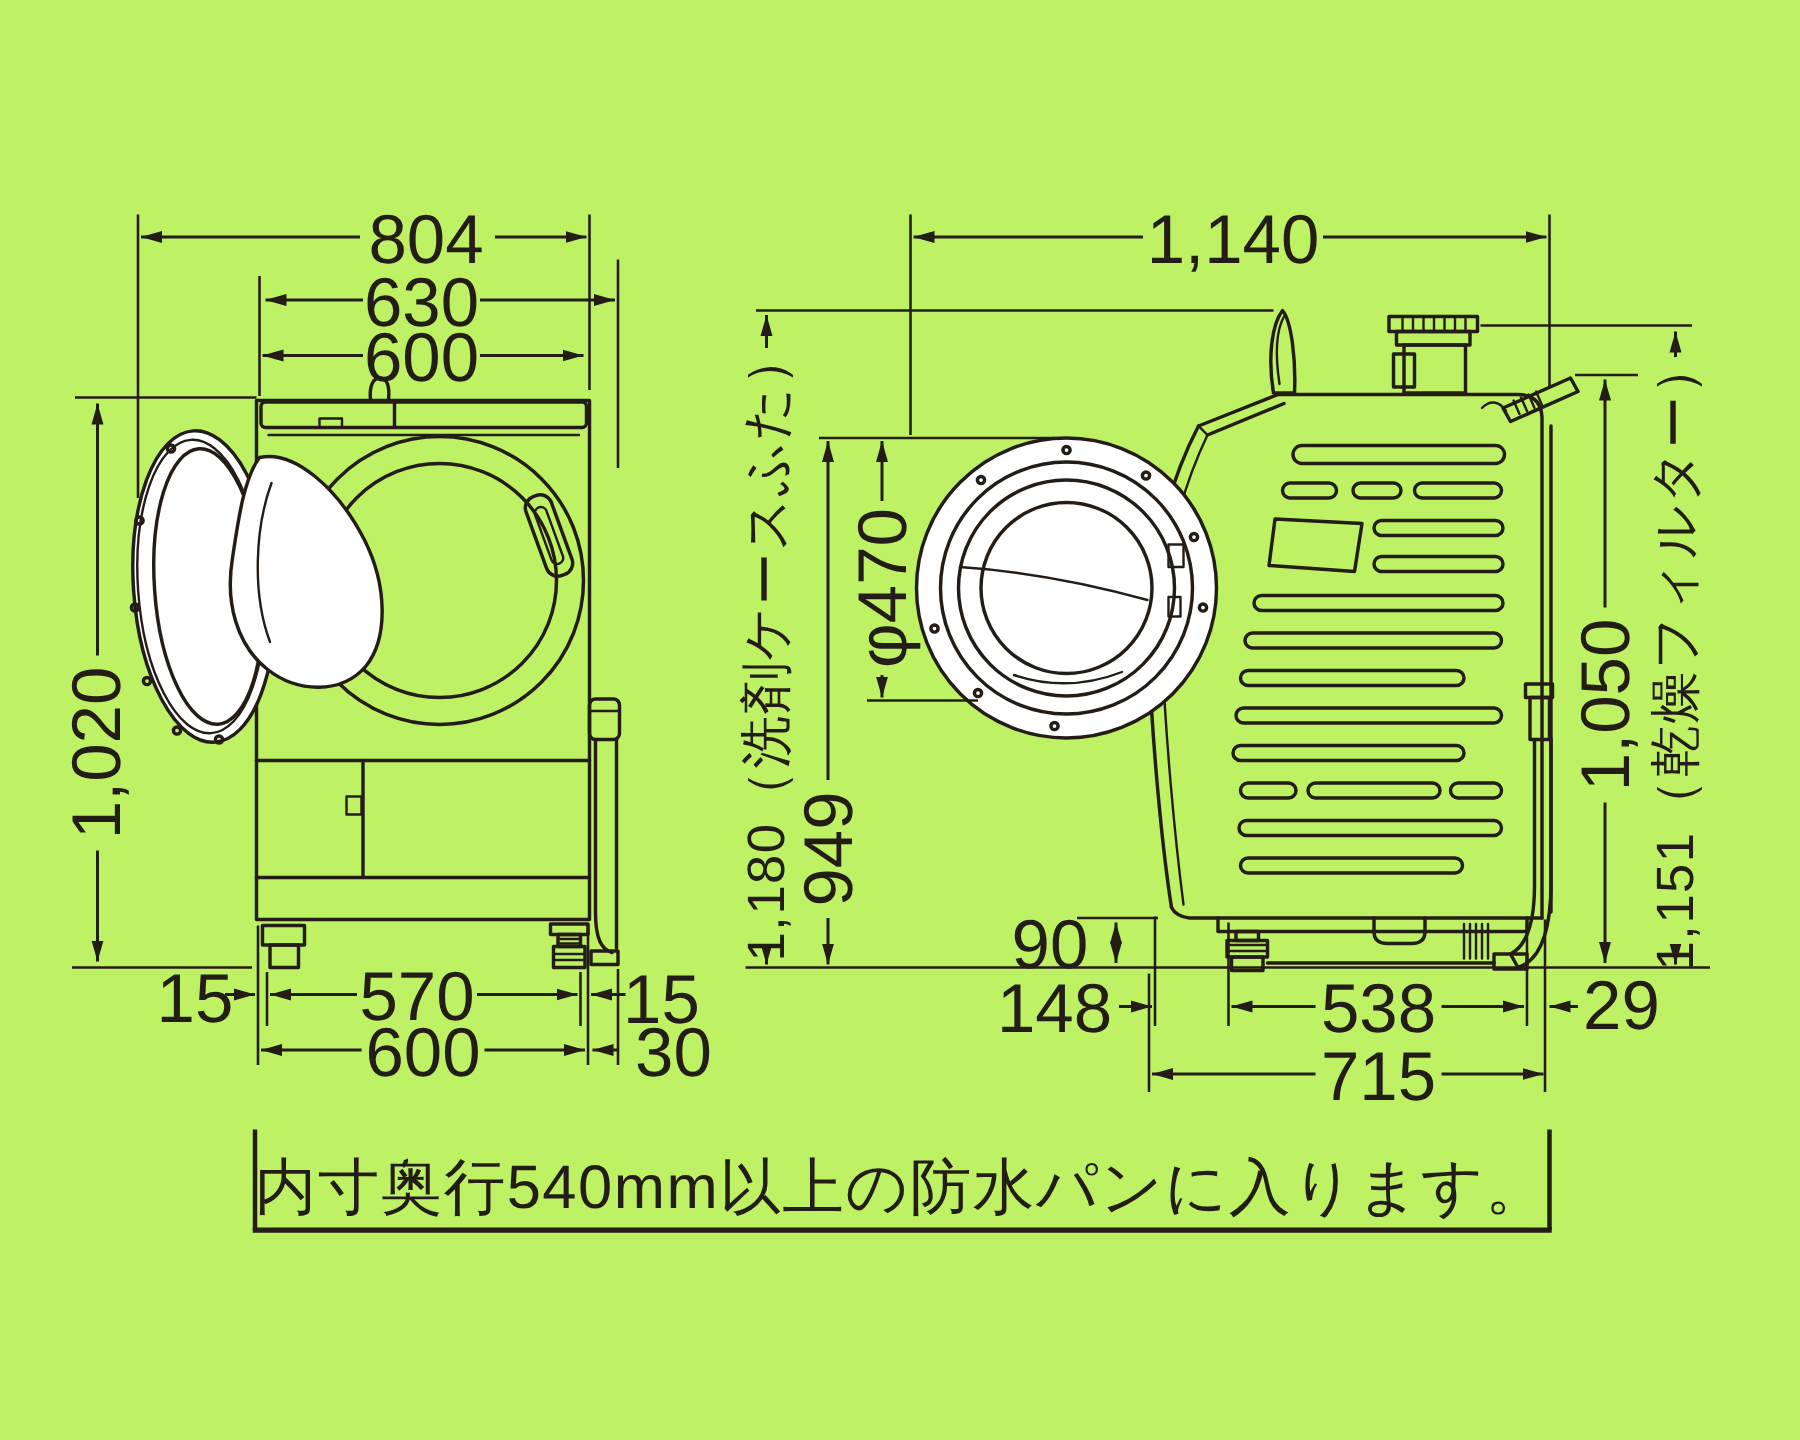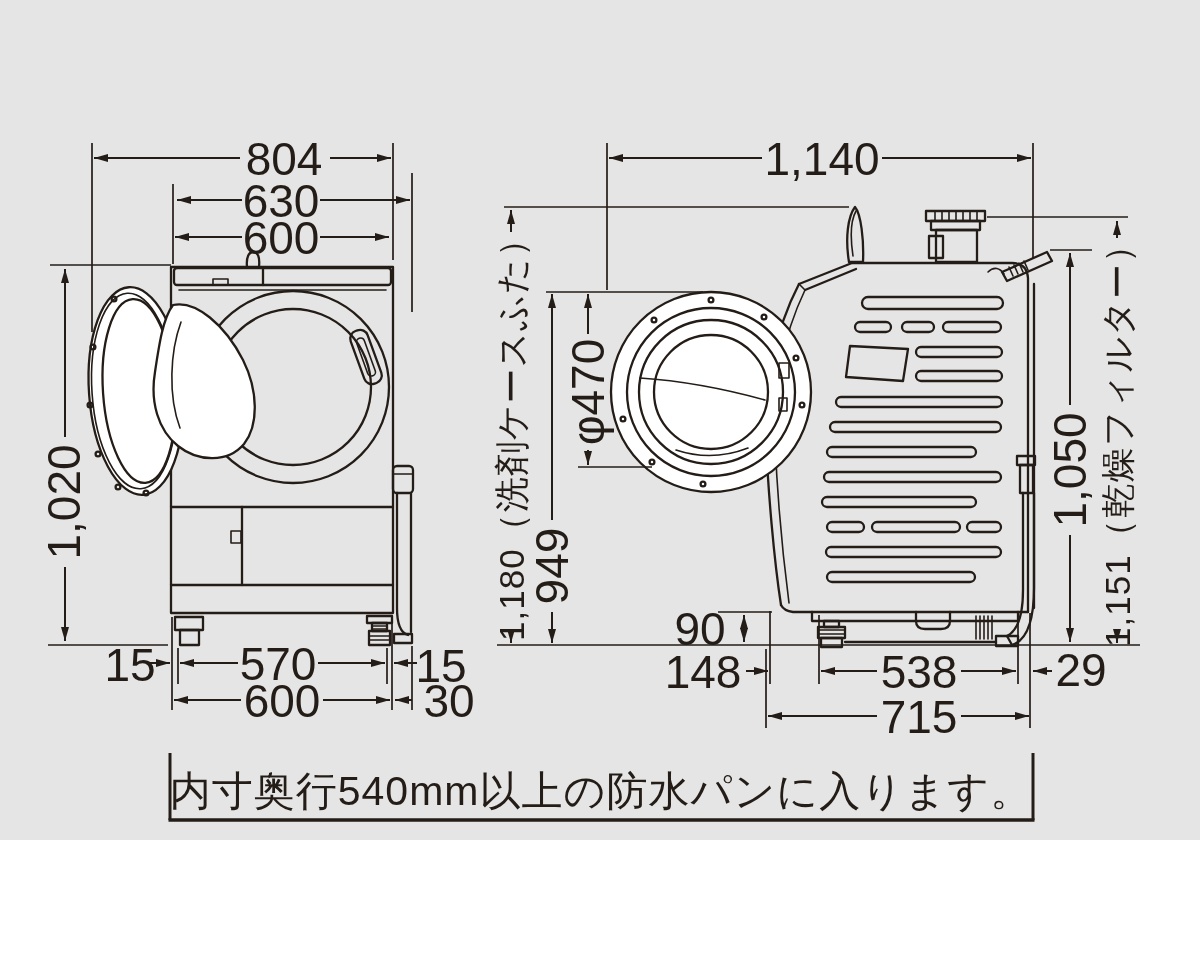--- a/index.html
+++ b/index.html
@@ -1,16 +1,16 @@
 <!DOCTYPE html>
 <html><head>
 <meta charset="utf-8">
 <style>
   html,body{margin:0;padding:0;background:#ffffff;}
-  .stage{width:1200px;height:840px;position:relative;background:#e5e5e5;overflow:hidden;}
+  .stage{width:1200px;height:960px;position:relative;background:#bef264;overflow:hidden;}
   svg{display:block;}
   svg *{vector-effect:none;}
   .draw path,.draw line,.draw rect,.draw circle,.draw ellipse,.draw polyline{
     fill:none;stroke:#241c17;stroke-width:2.3;stroke-linecap:round;stroke-linejoin:round;}
   .draw .fillw{fill:#ffffff;}
   .draw .thin{stroke-width:1.6;}
   .dims line,.dims path{fill:none;stroke:#241c17;stroke-width:2;}
   .dims .ext{stroke-width:1.7;}
   .ah{fill:#241c17;stroke:none;}
   text{font-family:"Liberation Sans","DejaVu Sans",sans-serif;fill:#241c17;}

